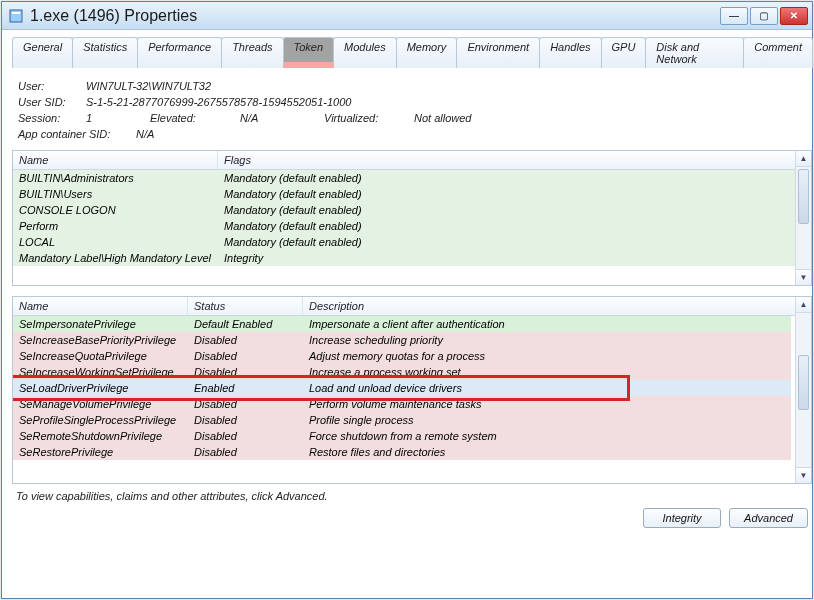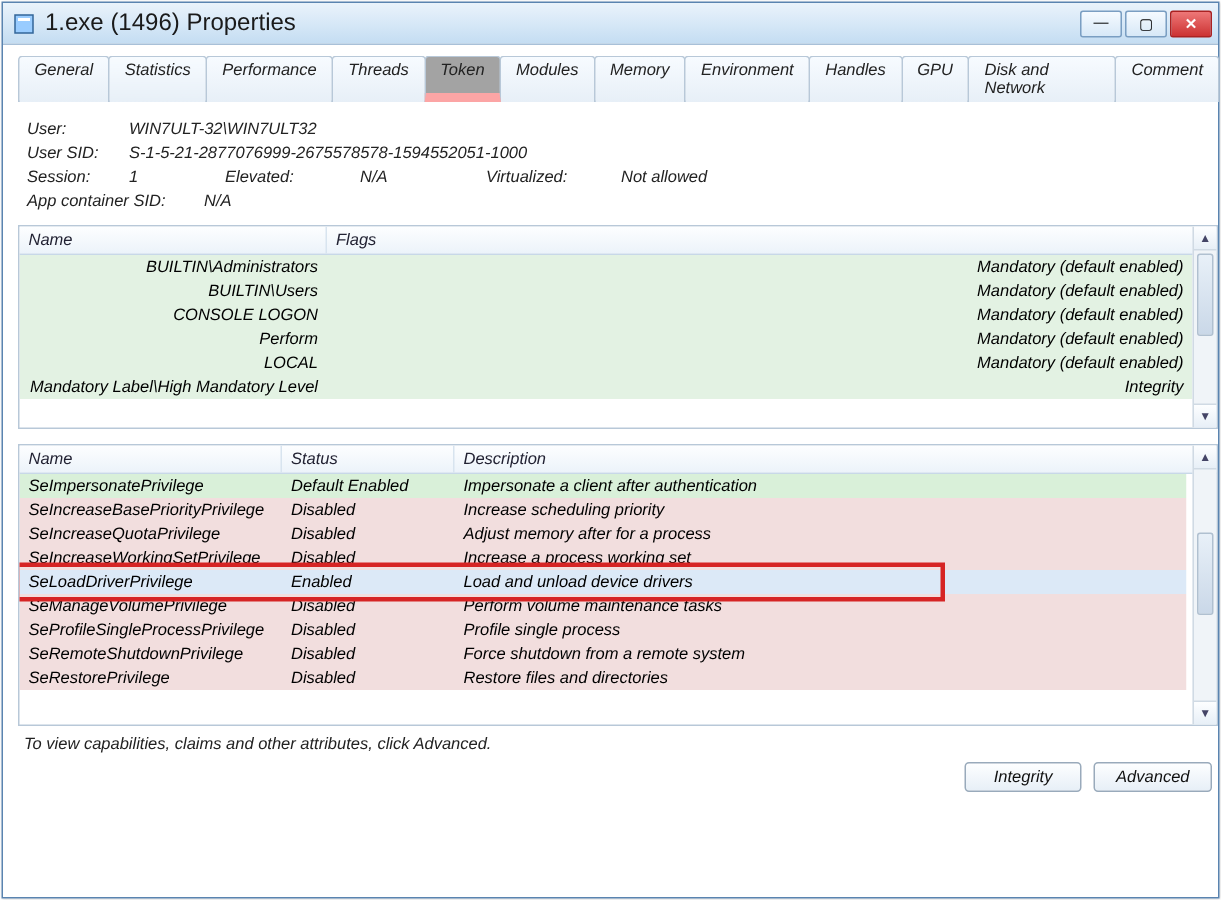--- a/index.html
+++ b/index.html
@@ -258,21 +258,21 @@
         <span style="width:118px">App container SID:</span>
         <span>N/A</span>
       </div>
     </div>
 
     <div class="list-box groups" style="height:136px; margin-bottom:10px;">
       <div class="list-header">
         <div class="col name">Name</div>
         <div class="col flags">Flags</div>
       </div>
-      <div class="list-body" id="groups-body" style="margin-right:16px;text-align:right;">
+      <div class="list-body" id="groups-body" style="margin-right:16px;">
           <div class="list-row">
             <div class="cell name">BUILTIN\Administrators</div>
             <div class="cell flags">Mandatory (default enabled)</div>
           </div>
           <div class="list-row">
             <div class="cell name">BUILTIN\Users</div>
             <div class="cell flags">Mandatory (default enabled)</div>
           </div>
           <div class="list-row">
             <div class="cell name">CONSOLE LOGON</div>
@@ -312,21 +312,21 @@
             <div class="cell desc">Impersonate a client after authentication</div>
           </div>
           <div class="list-row pink-row" id="priv-row-1">
             <div class="cell name">SeIncreaseBasePriorityPrivilege</div>
             <div class="cell status">Disabled</div>
             <div class="cell desc">Increase scheduling priority</div>
           </div>
           <div class="list-row pink-row" id="priv-row-2">
             <div class="cell name">SeIncreaseQuotaPrivilege</div>
             <div class="cell status">Disabled</div>
-            <div class="cell desc">Adjust memory after for a process</div>
+            <div class="cell desc">Adjust memory quotas for a process</div>
           </div>
           <div class="list-row pink-row" id="priv-row-3">
             <div class="cell name">SeIncreaseWorkingSetPrivilege</div>
             <div class="cell status">Disabled</div>
             <div class="cell desc">Increase a process working set</div>
           </div>
           <div class="list-row blue-row" id="priv-row-4">
             <div class="cell name">SeLoadDriverPrivilege</div>
             <div class="cell status">Enabled</div>
             <div class="cell desc">Load and unload device drivers</div>

